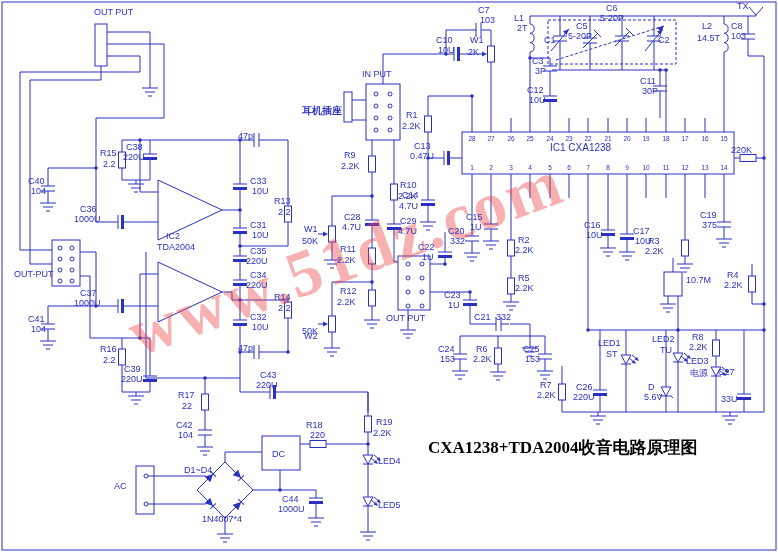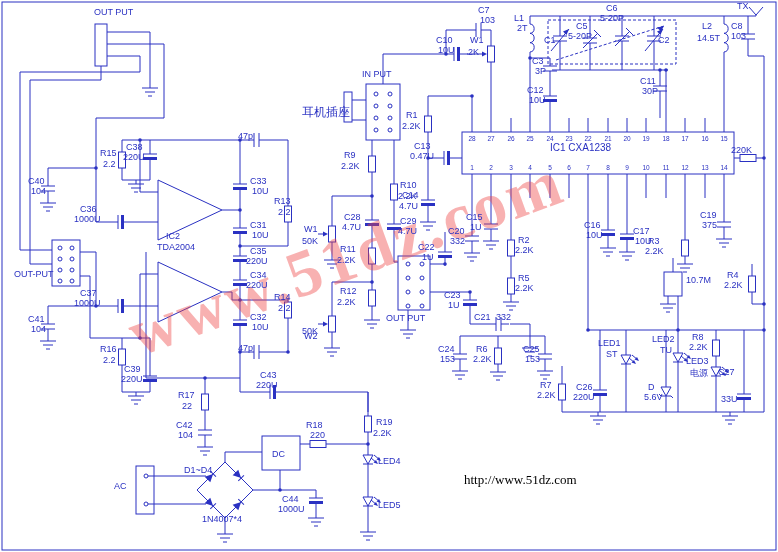--- a/index.html
+++ b/index.html
@@ -1,20 +1,20 @@
 <!DOCTYPE html>
 <html><head>
 <meta charset="utf-8">
 <style>
   html,body{margin:0;padding:0;background:#ffffff;}
   .screen{position:relative;width:778px;height:552px;background:#ffffff;overflow:hidden;
           font-family:"Liberation Sans",sans-serif;}
   .screen svg{position:absolute;left:0;top:0;}
   .lbl{position:absolute;font-size:9px;line-height:1;color:#2a31c2;white-space:nowrap;z-index:3;}
-  .lbl.cjk{font-size:12px;}
+  .lbl.cjk{font-size:10px;font-weight:bold;}
   .lbl.icname{font-size:10px;}
   .title{position:absolute;font-size:17px;font-weight:bold;color:#000;
          font-family:"Liberation Serif",serif;white-space:nowrap;z-index:4;}
   .url{position:absolute;font-size:13px;color:#000;font-family:"Liberation Serif",serif;z-index:4;}
   .wm{position:absolute;left:118px;top:300px;font-size:66px;font-weight:bold;letter-spacing:3px;
       color:rgba(238,70,70,0.42);font-family:"Liberation Serif",serif;transform:rotate(-20deg);
       transform-origin:0 0;white-space:nowrap;z-index:2;pointer-events:none;}
   .pn{font-size:6.5px;fill:#2a31c2;stroke:none;}
 </style>
 </head>
@@ -331,21 +331,21 @@
       <text class="pn" x="646" y="170">10</text>
       <text class="pn" x="666" y="170">11</text>
       <text class="pn" x="685" y="170">12</text>
       <text class="pn" x="705" y="170">13</text>
       <text class="pn" x="724" y="170">14</text>
     </g>
   </g>
 </svg>
 
 <div class="wm">www.51dz.com</div>
-<div class="url" style="left:464px;top:472px">http://www.51dz.com</div>
+<div class="title" style="left:428px;top:436px">CXA1238+TDA2004收音电路原理图</div>
 
 <span class="lbl" style="left:94px;top:8px">OUT PUT</span>
 <span class="lbl" style="left:14px;top:270px">OUT-PUT</span>
 <span class="lbl" style="left:362px;top:70px">IN PUT</span>
 <span class="lbl cjk" style="left:302px;top:106px">耳机插座</span>
 <span class="lbl" style="left:386px;top:314px">OUT PUT</span>
 <span class="lbl" style="left:737px;top:2px">TX</span>
 <span class="lbl" style="left:114px;top:482px">AC</span>
 <span class="lbl" style="left:272px;top:450px">DC</span>
 <span class="lbl icname" style="left:550px;top:143px">IC1 CXA1238</span>

